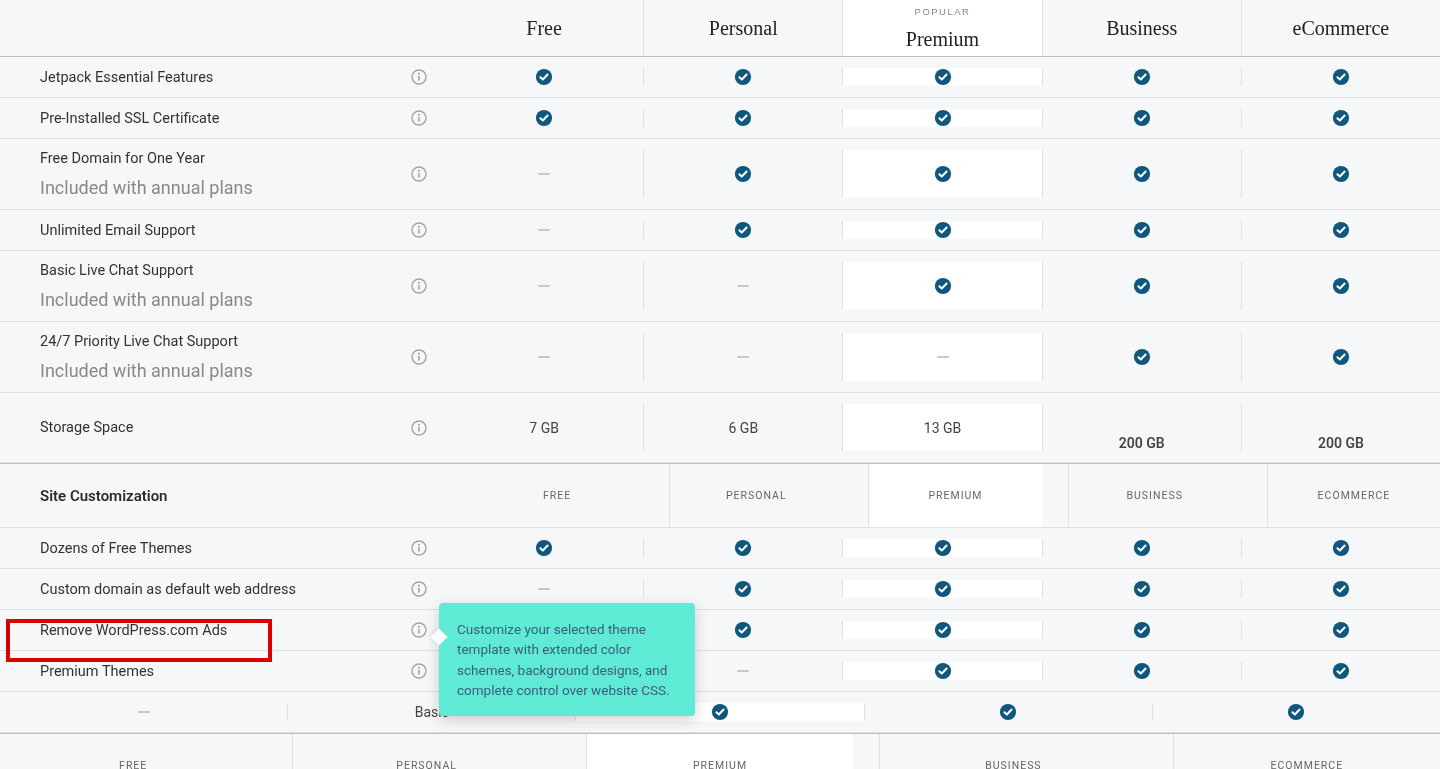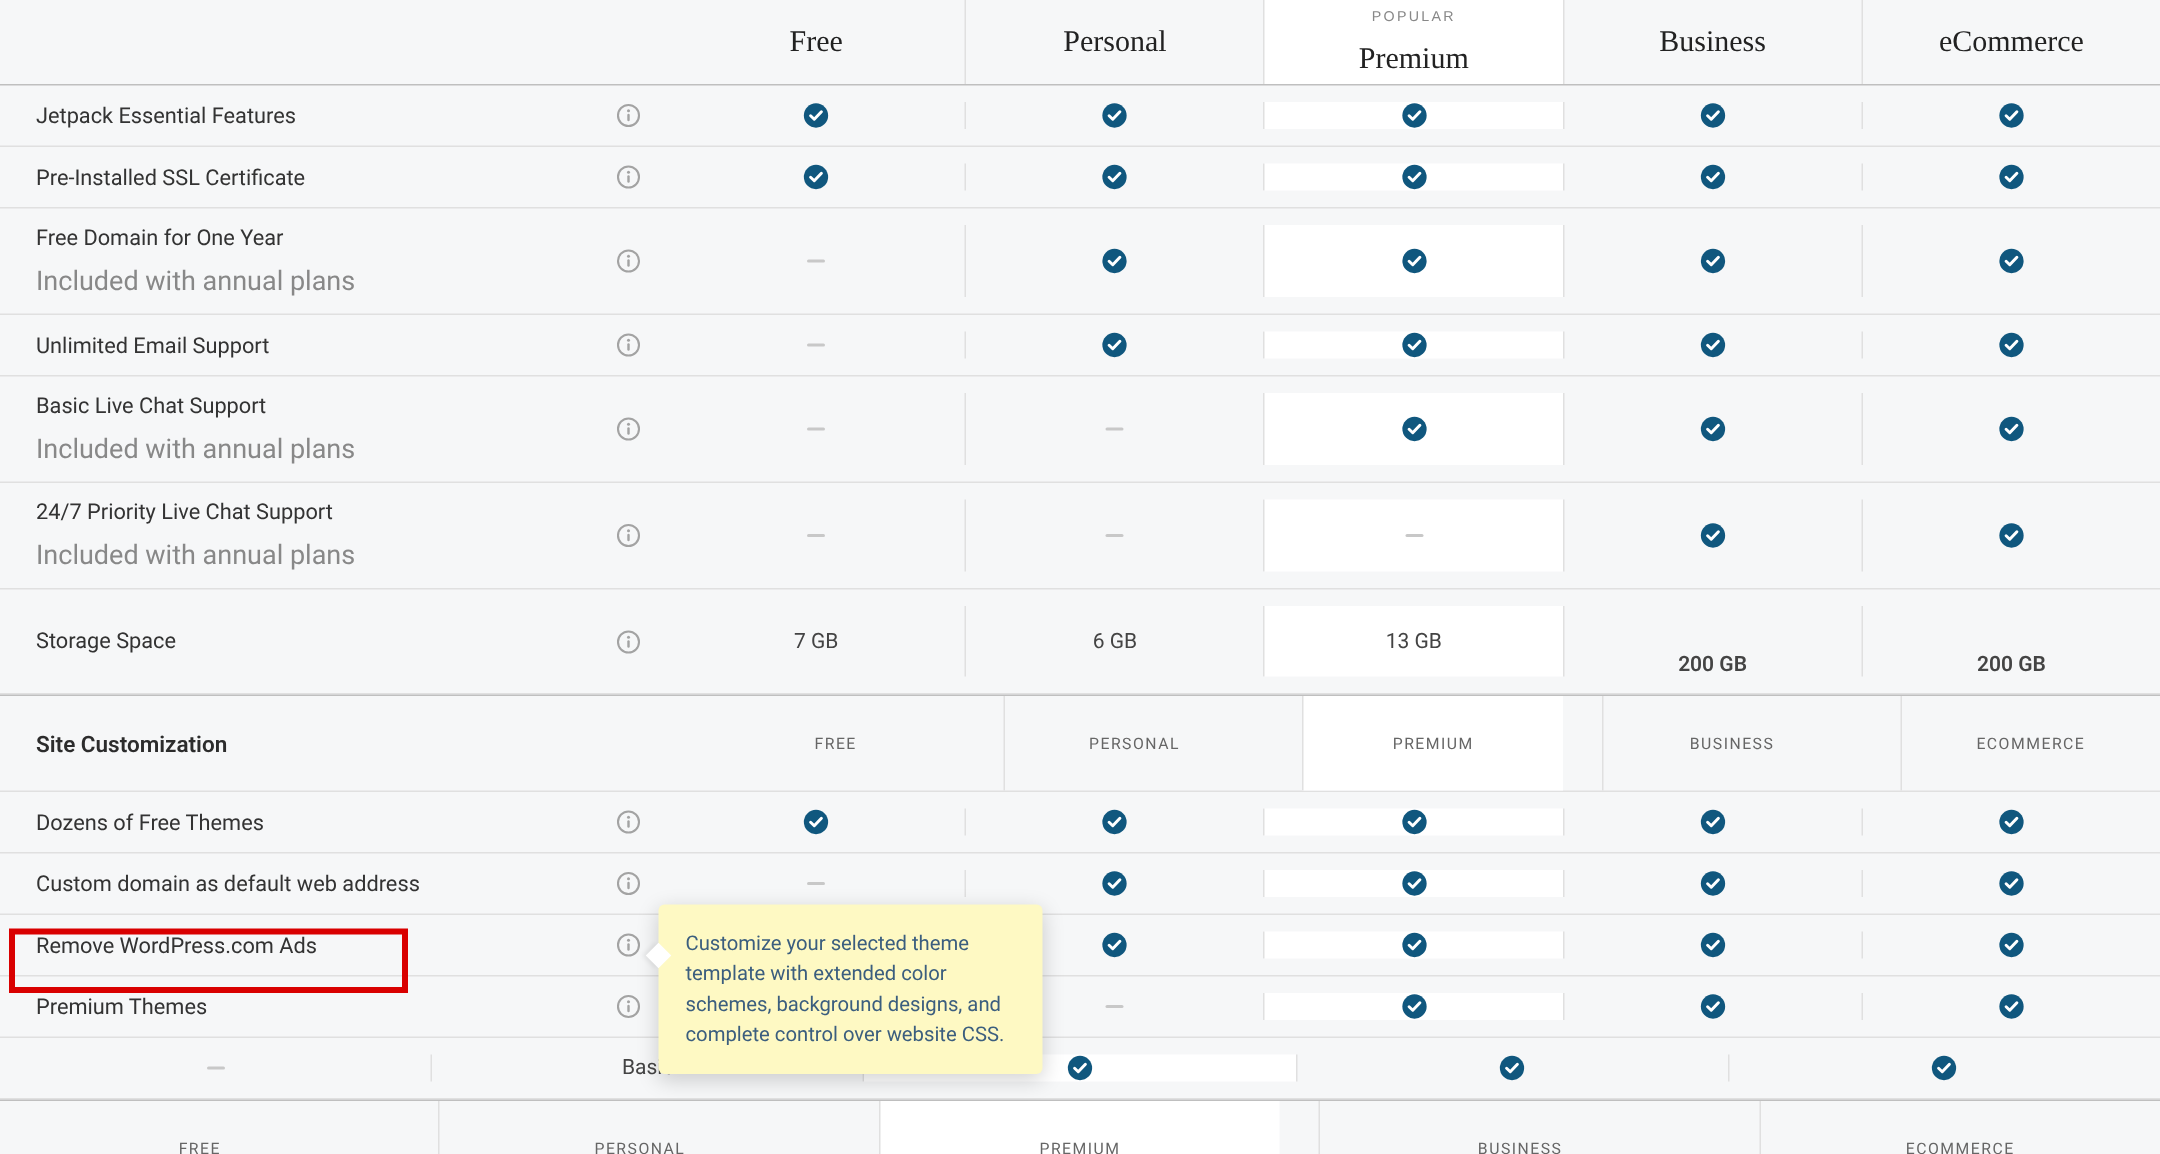--- a/index.html
+++ b/index.html
@@ -10,40 +10,40 @@
     --navy:#0e5c8a;
     --bg:#f6f7f8;
     --highlight:#ffffff;
     --dash:#c8c8c8;
   }
   *{box-sizing:border-box;}
   html,body{margin:0;padding:0;font-family:-apple-system,BlinkMacSystemFont,"Segoe UI",Roboto,Helvetica,Arial,sans-serif;background:var(--bg);color:var(--text);font-size:14px;}
   .table{width:1440px;}
   .row{display:flex;align-items:stretch;border-bottom:1px solid var(--border);}
   .head-row{height:57px;border-bottom:1px solid var(--border-dark);}
-  .feature-cell{flex:0 0 445px;display:flex;align-items:center;padding-left:24px;position:relative;}
+  .feature-cell{flex:0 0 445px;display:flex;align-items:center;padding-left:40px;position:relative;}
   .plan-cell{flex:1 1 0;display:flex;flex-direction:column;align-items:center;justify-content:center;text-align:center;border-left:1px solid var(--border);}
   .plan-cell.first{border-left:none;}
   .plan-cell.popular{background:var(--highlight);}
   .head-row .plan-cell{font-family:Georgia,"Times New Roman",serif;font-size:20px;color:#222;}
   .popular-badge{font-family:-apple-system,BlinkMacSystemFont,sans-serif;font-size:9.5px;letter-spacing:1.5px;color:#888;margin-bottom:11px;}
   .section-row{height:65px;border-top:1px solid var(--border-dark);gap:26px;}
   .section-row .feature-cell{font-weight:600;font-size:15px;}
   .section-row .plan-cell{font-size:10.5px;letter-spacing:1px;color:#666;}
   .data-row{min-height:41px;padding-top:11px;padding-bottom:11px;}
   .data-row .feature-cell{font-size:14.5px;color:#333;}
   .feature-sub{font-size:18px;color:var(--text-muted);margin-top:10px;}
   .feature-text{display:flex;flex-direction:column;justify-content:center;}
   .info-icon{position:absolute;right:18px;top:50%;transform:translateY(-50%);width:16px;height:16px;color:#999;cursor:pointer;}
   .check{width:18px;height:18px;}
   .dash{width:12px;height:2px;background:var(--dash);border-radius:1px;}
   .cell-text{font-size:14px;color:#444;}
   .cell-text.bold{font-weight:600;margin-top:31px;}
   .highlight-box{position:absolute;border:4px solid #d90000;pointer-events:none;}
-  .tooltip{position:absolute;background:#fef9c3;border-radius:4px;box-shadow:0 4px 14px rgba(0,0,0,0.18);padding:16px 18px;width:256px;font-size:13.5px;line-height:1.5;color:#3b5e7e;z-index:10;}
+  .tooltip{position:absolute;background:#5eead4;border-radius:4px;box-shadow:0 4px 14px rgba(0,0,0,0.18);padding:16px 18px;width:256px;font-size:13.5px;line-height:1.5;color:#3b5e7e;z-index:10;}
   .tooltip:before{content:'';position:absolute;left:-6px;top:28px;width:12px;height:12px;background:#fff;transform:rotate(45deg);box-shadow:-2px 2px 3px rgba(0,0,0,0.06);}
   .wrap{position:relative;width:1440px;overflow:hidden;}
 </style>
 </head>
 <body>
 
 <div class="wrap" id="wrap">
   <div class="table" id="table">
       <div class="row head-row">
         <div class="feature-cell"></div>

